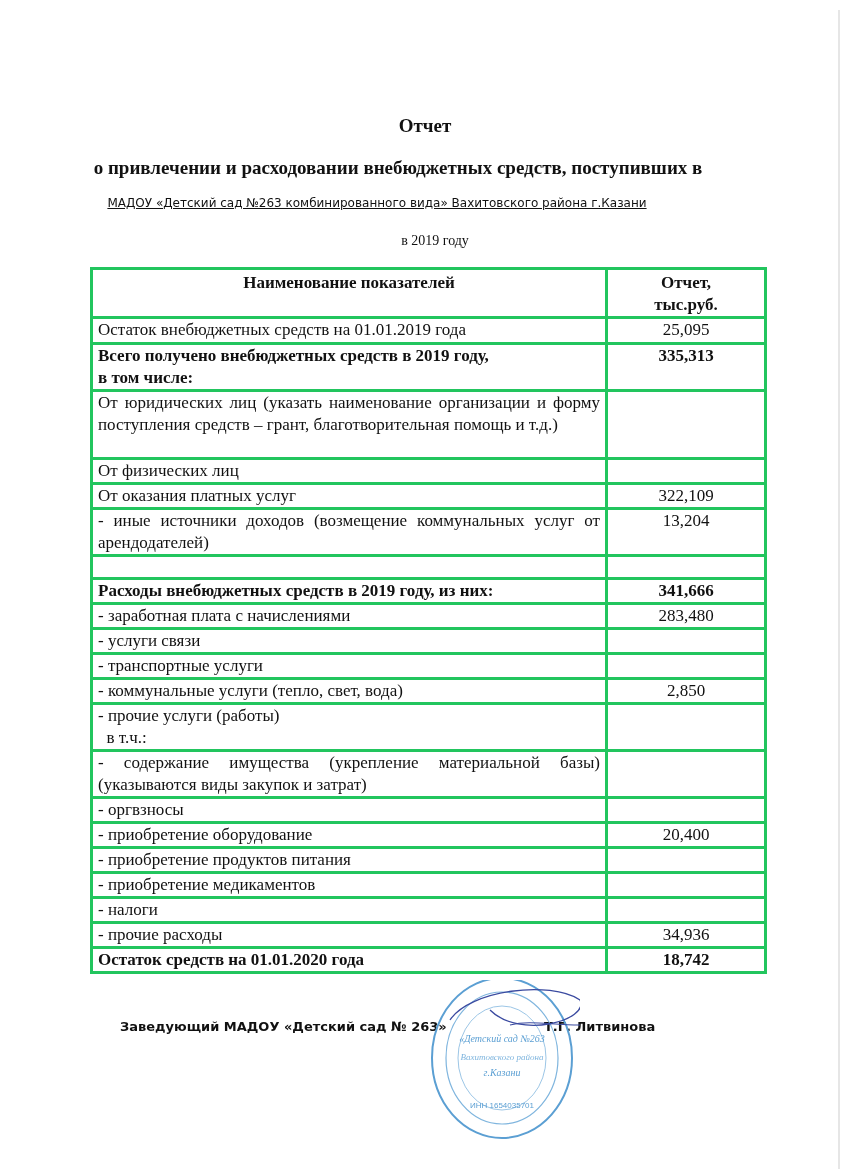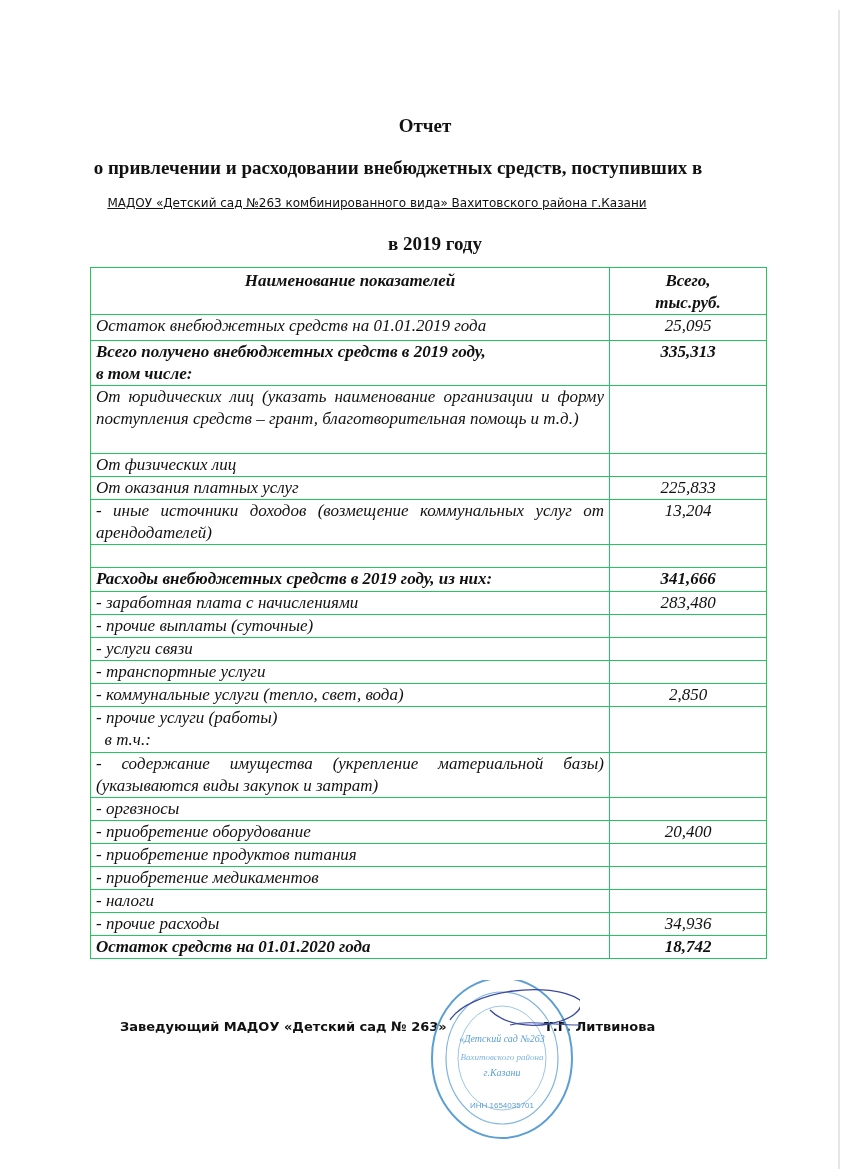--- a/index.html
+++ b/index.html
@@ -24,33 +24,32 @@
     font-weight: bold; font-size: 19px; top: 157px; padding-left: 20px; box-sizing: border-box;
   }
   .org {
     position: absolute; left: 0; width: 694px; text-align: center;
     font-family: "DejaVu Sans", sans-serif; font-size: 12px; top: 196px;
     padding-left: 60px; box-sizing: border-box;
   }
   .org span { text-decoration: underline; }
   .year {
     position: absolute; left: 0; width: 850px; text-align: center;
-    font-weight: bold; font-size: 19px; top: 233px; padding-left: 20px; box-sizing: border-box;
+    font-weight: normal; font-size: 14px; top: 233px; padding-left: 20px; box-sizing: border-box;
   }
   table.report {
     position: absolute; left: 90px; top: 267px;
     width: 677px; border-collapse: collapse;
     font-size: 17px;
   }
   table.report td, table.report th {
-    border: 1px solid #22c55e;
+    border: 3px solid #22c55e;
     padding: 0 5px;
     vertical-align: top;
     line-height: 22px;
-    font-style: italic;
   }
   table.report th { font-weight: bold; text-align: center; }
   table.report th.col1 { padding-top: 2px; }
   table.report td.val { text-align: center; width: 146px; }
   table.report td.name { text-align: justify; }
   table.report tr.bold td { font-weight: bold; }
   .signature {
     position: absolute; top: 1019px; left: 120px;
     font-family: "DejaVu Sans", sans-serif; font-weight: bold; font-size: 13px;
   }
@@ -70,21 +69,21 @@
 <div class="title">Отчет</div>
 <div class="subtitle">о привлечении и расходовании внебюджетных средств, поступивших в</div>
 <div class="org"><span>МАДОУ «Детский сад №263 комбинированного вида» Вахитовского района г.Казани</span></div>
 <div class="year">в 2019 году</div>
 
 <table class="report">
   <thead>
     <tr style="height:47px">
       <th class="col1">Наименование показателей</th>
       <th style="width:146px; line-height:22px; padding-top:2px">
-        <span>Всего,</span><br>
+        <span>Отчет,</span><br>
         <span>тыс.руб.</span>
       </th>
     </tr>
   </thead>
   <tbody id="tbody">
       <tr style="height: 26px;">
         <td class="name"><span>Остаток внебюджетных средств на 01.01.2019 года</span></td>
         <td class="val">25,095</td>
       </tr>
       <tr class="bold" style="height: 45px;">
@@ -94,41 +93,37 @@
       <tr style="height: 68px;">
         <td class="name"><span>От юридических лиц (указать наименование организации и форму поступления средств – грант, благотворительная помощь и т.д.)</span></td>
         <td class="val"></td>
       </tr>
       <tr style="height: 22px;">
         <td class="name"><span>От физических лиц</span></td>
         <td class="val"></td>
       </tr>
       <tr style="height: 23px;">
         <td class="name"><span>От оказания платных услуг</span></td>
-        <td class="val">225,833</td>
+        <td class="val">322,109</td>
       </tr>
       <tr style="height: 44px;">
         <td class="name"><span>- иные источники доходов (возмещение коммунальных услуг от арендодателей)</span></td>
         <td class="val">13,204</td>
       </tr>
       <tr style="height: 23px;">
         <td class="name"><span></span></td>
         <td class="val"></td>
       </tr>
       <tr class="bold" style="height: 24px;">
         <td class="name"><span>Расходы внебюджетных средств в 2019 году, из них:</span></td>
         <td class="val">341,666</td>
       </tr>
       <tr style="height: 23px;">
         <td class="name"><span>- заработная плата с начислениями</span></td>
         <td class="val">283,480</td>
-      </tr>
-      <tr style="height: 23px;">
-        <td class="name"><span>- прочие выплаты (суточные)</span></td>
-        <td class="val"></td>
       </tr>
       <tr style="height: 23px;">
         <td class="name"><span>- услуги связи</span></td>
         <td class="val"></td>
       </tr>
       <tr style="height: 23px;">
         <td class="name"><span>- транспортные услуги</span></td>
         <td class="val"></td>
       </tr>
       <tr style="height: 23px;">

